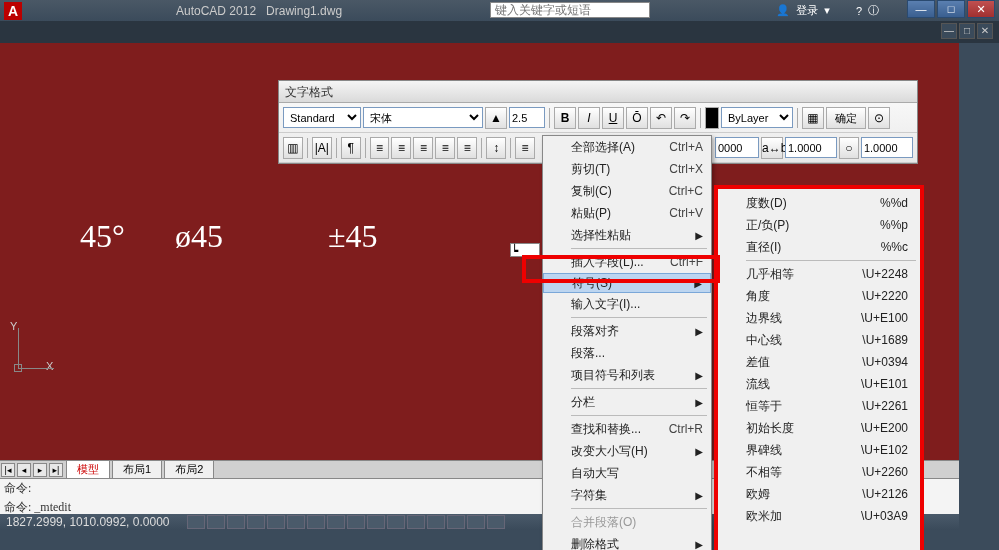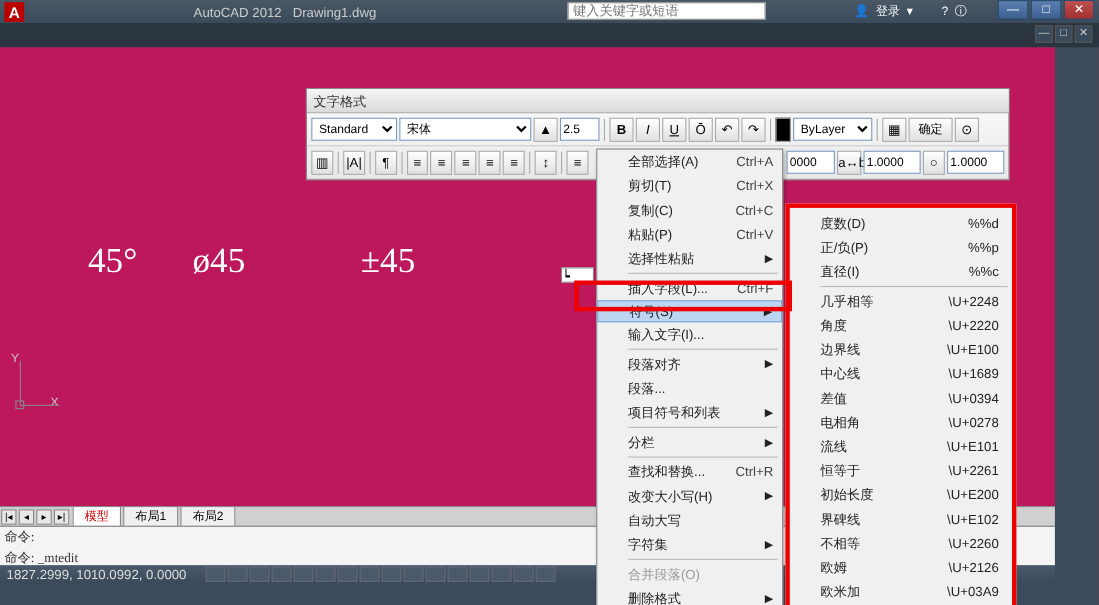--- a/index.html
+++ b/index.html
@@ -1,31 +1,31 @@
 <!DOCTYPE html>
 <html><head>
 <meta charset="utf-8">
 <style>
 *{margin:0;padding:0;box-sizing:border-box;font-family:"Microsoft YaHei",SimSun,Arial,sans-serif;font-size:12px;}
 body{background:#3b4b5b;width:999px;height:550px;overflow:hidden;position:relative;}
 .titlebar{height:21px;background:linear-gradient(#4a5866,#3b4b5b);display:flex;align-items:center;color:#fff;position:relative;}
 .app-logo{width:18px;height:18px;background:#b00;margin:0 4px;color:#fff;font-weight:bold;text-align:center;line-height:18px;font-size:14px;}
 .title-text{margin-left:150px;color:#ccc;}
 .title-file{color:#ccc;margin-left:10px;}
-.search-box{position:absolute;left:516px;top:2px;width:180px;height:16px;background:#fff;border:1px solid #888;padding:0 4px;}
+.search-box{position:absolute;left:490px;top:2px;width:160px;height:16px;background:#fff;border:1px solid #888;padding:0 4px;}
 .login-area{position:absolute;right:120px;top:3px;color:#fff;display:flex;gap:6px;align-items:center;}
 .login-area span{font-size:11px;}
 .win-btns{position:absolute;right:4px;top:0;display:flex;}
 .win-btn{width:28px;height:18px;background:linear-gradient(#5a7fb0,#3a5f90);border:1px solid #2a4a70;color:#fff;text-align:center;font-size:11px;line-height:16px;margin-left:2px;}
 .win-btn.close{background:linear-gradient(#c05050,#a03030);}
 .menubar{height:22px;background:#2a3540;display:flex;align-items:center;padding:0 4px;position:relative;}
 .menu-item{color:#ddd;padding:3px 8px;font-size:12px;}
 .doc-btns{position:absolute;right:6px;top:2px;display:flex;gap:2px;}
 .doc-btn{width:16px;height:16px;background:#3a4a5a;color:#ccc;text-align:center;line-height:14px;font-size:10px;border:1px solid #555;}
-.canvas{position:absolute;left:0;top:43px;right:40px;bottom:80px;background:#be185d;}
+.canvas{position:absolute;left:0;top:43px;right:40px;bottom:80px;background:#7f1d1d;}
 .text-toolbar{position:absolute;left:278px;top:80px;width:640px;background:linear-gradient(#fdfdfd,#e8e8e8);border:1px solid #888;}
 .tt-title{height:22px;background:linear-gradient(#f5f5f5,#dadada);border-bottom:1px solid #aaa;padding:3px 6px;color:#333;}
 .tt-row{height:30px;display:flex;align-items:center;padding:2px 4px;gap:2px;border-bottom:1px solid #ccc;}
 .tt-select{height:21px;background:#fff;border:1px solid #7a9ac0;font-size:11px;padding:0 2px;}
 .tt-input{width:36px;height:21px;background:#fff;border:1px solid #7a9ac0;font-size:11px;padding:0 2px;}
 .tt-btn{width:22px;height:22px;border:1px solid #aaa;background:linear-gradient(#fff,#e0e0e0);text-align:center;line-height:20px;font-size:12px;}
 .tt-sep{width:1px;height:20px;background:#aaa;margin:0 2px;}
 .canvas-text{position:absolute;color:#fff;font-family:"SimSun",serif;font-size:32px;}
 .ruler{position:absolute;left:510px;top:200px;width:30px;height:14px;background:#fff;border:1px solid #888;}
 .ucs{position:absolute;left:6px;bottom:100px;}
@@ -202,24 +202,20 @@
     </div>
     <div class="sm-item">
       <span>中心线</span>
       <span>\U+1689</span>
     </div>
     <div class="sm-item">
       <span>差值</span>
       <span>\U+0394</span>
     </div>
     <div class="sm-item">
-      <span>电相角</span>
-      <span>\U+0278</span>
-    </div>
-    <div class="sm-item">
       <span>流线</span>
       <span>\U+E101</span>
     </div>
     <div class="sm-item">
       <span>恒等于</span>
       <span>\U+2261</span>
     </div>
     <div class="sm-item">
       <span>初始长度</span>
       <span>\U+E200</span>

